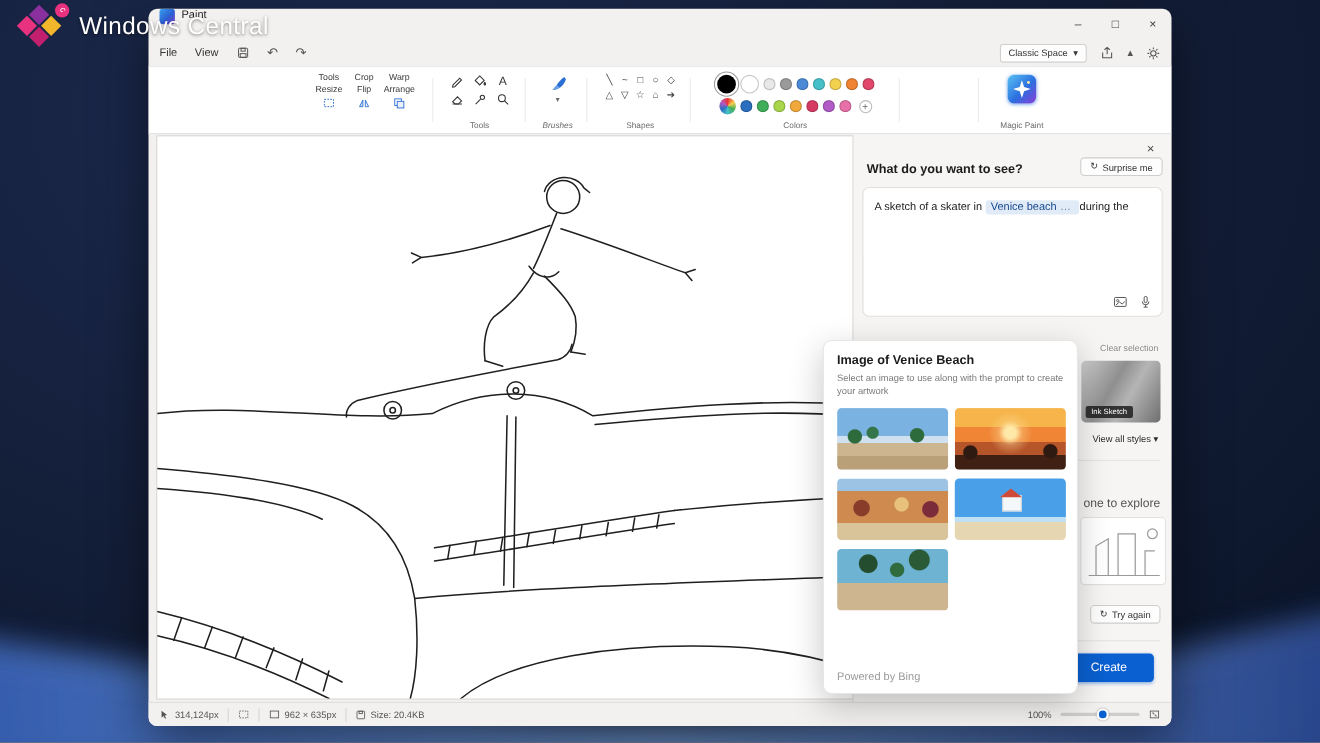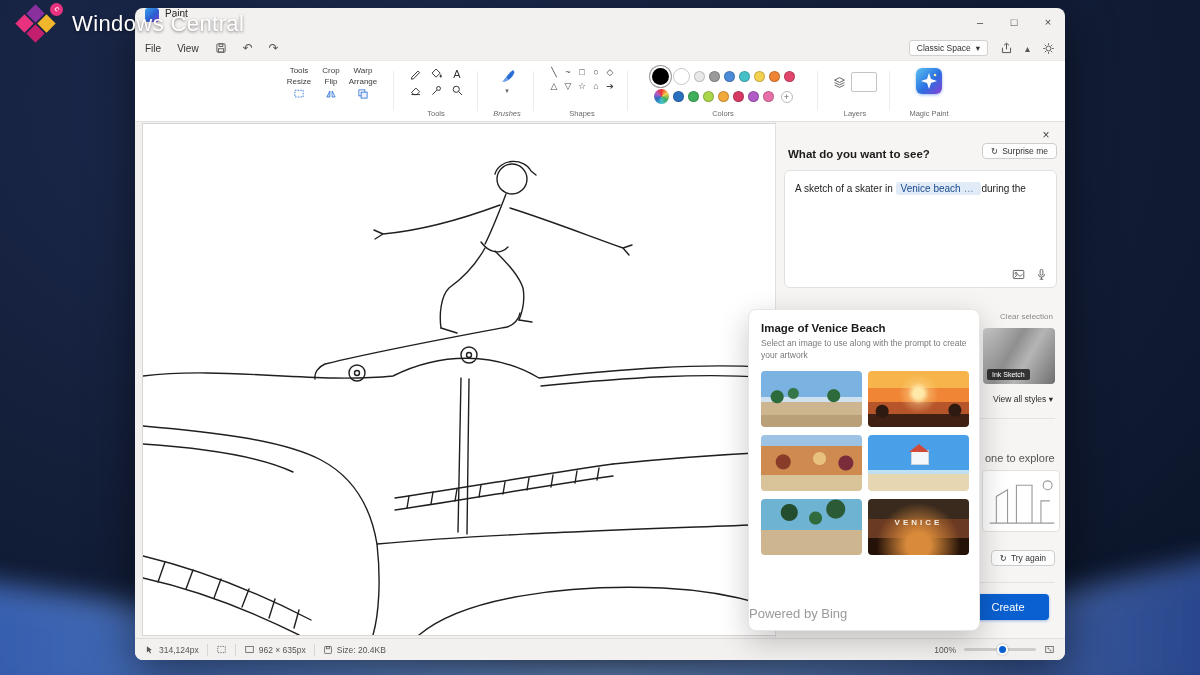--- a/index.html
+++ b/index.html
@@ -114,21 +114,21 @@
     color:#fff; border:none; border-radius:4px; font-size:11px; display:flex; align-items:center; justify-content:center;
     font-family:inherit; box-shadow:0 1px 3px rgba(10,96,208,.4); }
 
   
   .popup { position:absolute; left:613px; top:187px; width:232px; height:322px; background:#fff;
     border:1px solid #e8e6e4; border-radius:8px; box-shadow:0 10px 30px rgba(0,0,0,.22); z-index:40; padding:12px; }
   .popup-title { font-size:11.5px; font-weight:bold; color:#1b1b1b; }
   .popup-sub { margin-top:4px; font-size:8.5px; color:#7a7a7a; line-height:1.4; }
   .popup-grid { margin-top:9px; display:grid; grid-template-columns:repeat(2,101px); gap:8px 6px; }
   .thumb { width:101px; height:56px; border-radius:4px; position:relative; overflow:hidden; }
-  .popup-footer { position:absolute; left:0; bottom:9px; font-size:13px; color:#9a9a9a; }
+  .popup-footer { position:absolute; left:12px; bottom:9px; font-size:10px; color:#9a9a9a; }
 
   .t1 { background:
     radial-gradient(circle at 16% 46%, #2e6b3c 0 6px, transparent 7px),
     radial-gradient(circle at 32% 40%, #35754a 0 5px, transparent 6px),
     radial-gradient(circle at 72% 44%, #2e6b3c 0 6px, transparent 7px),
     linear-gradient(#7ab2e2 0 46%, #cfe0ee 46% 56%, #cdb58f 56% 78%, #b9a078 78% 100%); }
   .t2 { background:
     radial-gradient(circle at 50% 40%, #ffe9a8 0 5px, rgba(255,220,150,.35) 11px, transparent 20px),
     radial-gradient(circle at 14% 72%, #2e1a10 0 6px, transparent 7px),
     radial-gradient(circle at 86% 70%, #2e1a10 0 6px, transparent 7px),
@@ -398,35 +398,20 @@
           <span class="extra-col">
             <span class="plus-btn">+</span>
           </span>
         </div>
       </div>
       <div class="rlabel">Colors</div>
     </div>
 
     <div class="vdiv" style="left:682px;"></div>
 
-    <div class="rgroup" style="left:690px; width:60px;">
-      <div class="layers-row">
-        <span>
-          <svg class="mini" width="13" height="13" viewBox="0 0 16 16">
-              <g fill="none" stroke="#555" stroke-width="1.1">
-                <path d="M8 2 L14 5 L8 8 L2 5 Z"></path>
-                <path d="M2 8 L8 11 L14 8"></path>
-                <path d="M2 11 L8 14 L14 11"></path>
-              </g>
-            </svg>
-        </span>
-        <span class="layers-canvas"></span>
-      </div>
-      <div class="rlabel">Layers</div>
-    </div>
 
     <div class="vdiv" style="left:754px;"></div>
 
     <div class="rgroup" style="left:762px; width:64px;">
       <div class="magic-icon">
         <svg width="26" height="26" viewBox="0 0 26 26">
             <polygon points="13,5 15,11 21,13 15,15 13,21 11,15 5,13 11,11" fill="#fff"></polygon>
             <circle cx="19" cy="7" r="1.3" fill="#ffe9a8"></circle>
           </svg>
       </div>
@@ -558,23 +543,20 @@
 
     <div class="popup">
       <div class="popup-title">Image of Venice Beach</div>
       <div class="popup-sub">Select an image to use along with the prompt to create your artwork</div>
       <div class="popup-grid">
         <div class="thumb t1"></div>
         <div class="thumb t2"></div>
         <div class="thumb t3"></div>
         <div class="thumb t4"></div>
         <div class="thumb t5"></div>
-        <div class="thumb t6">
-          <span class="venice-text">VENICE</span>
-        </div>
       </div>
       <div class="popup-footer">Powered by Bing</div>
     </div>
   </div>
 
   <div class="statusbar">
     <span class="sitem">
       <svg class="mini" width="10" height="10" viewBox="0 0 16 16">
           <path d="M3 2 L3 12 L6 9.5 L8 13.5 L9.6 12.6 L7.6 8.8 L11 8 Z" fill="#555"></path>
         </svg>

